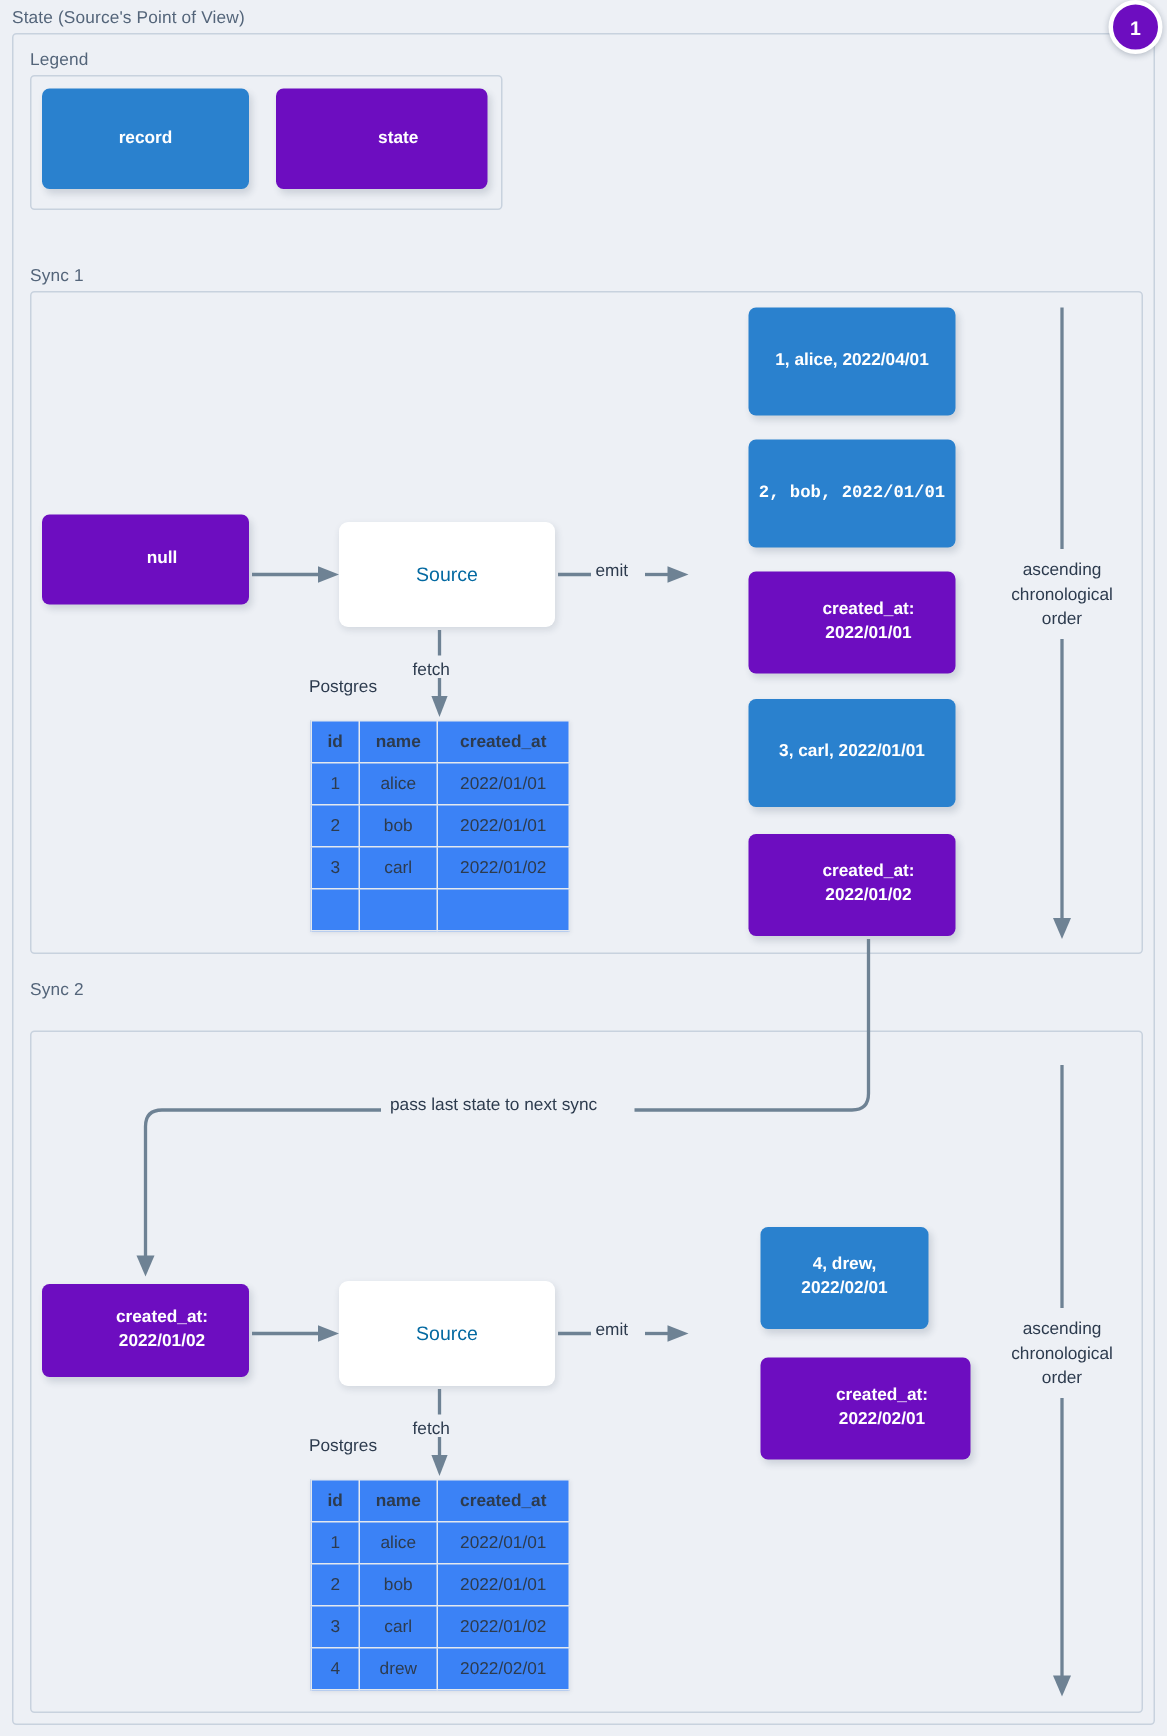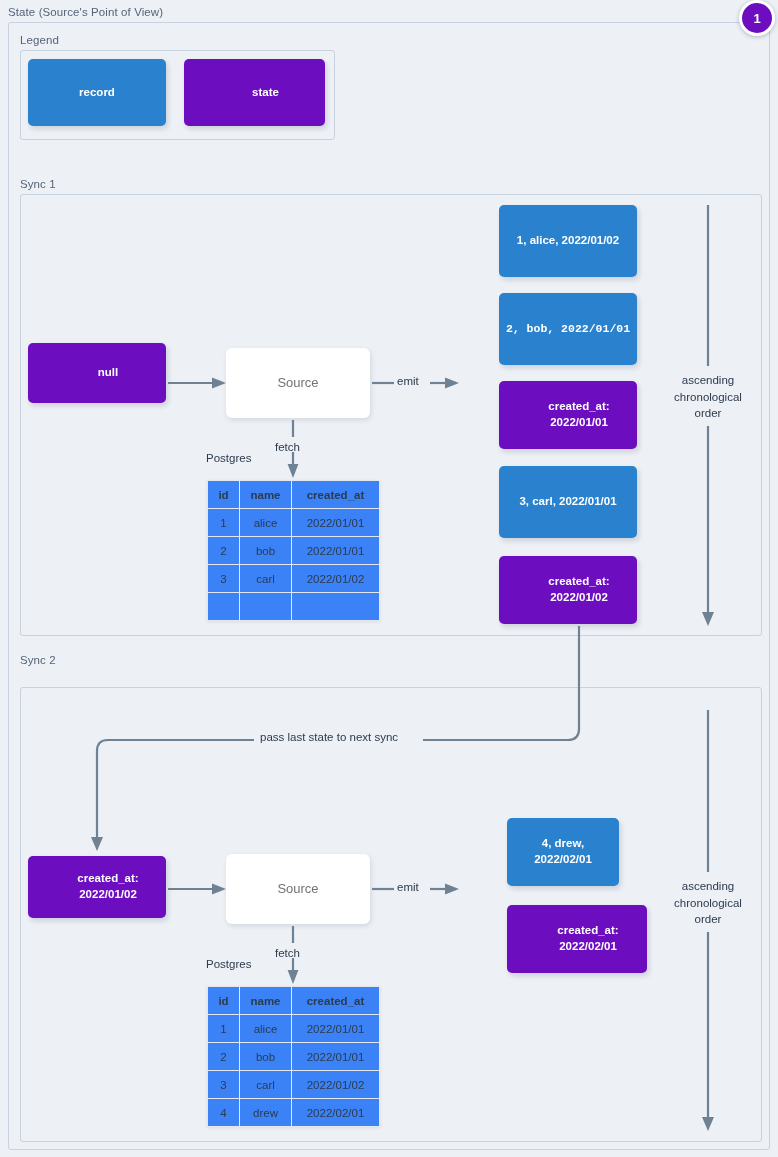--- a/index.html
+++ b/index.html
@@ -45,21 +45,21 @@
     font-weight: bold;
     color: #ffffff;
     line-height: 1.38;
     box-shadow: 2px 3px 5px rgba(40,55,80,.16);
     padding: 2px 6px;
   }
   .node.record { background: #2a81ce; }
   .node.state  { background: #6d0dc0; padding-left: 28px; }
   .node.plain {
     background: #ffffff;
-    color: #737373;
+    color: #0369a1;
     font-weight: normal;
     font-size: 13px;
     border-radius: 6px;
     box-shadow: 1px 2px 5px rgba(40,55,80,.13);
   }
   .node .l2 { display: block; }
 
   
   .cap {
     position: absolute;
@@ -183,21 +183,21 @@
     </tr>
     <tr>
       <td></td>
       <td></td>
       <td></td>
     </tr>
   </tbody>
 </table>
 
 <div class="node record" style="left:499px; top:205px; width:138px; height:72px;">
-  <span>1, alice, 2022/01/02</span>
+  <span>1, alice, 2022/04/01</span>
 </div>
 <div class="node record" style="left:499px; top:293px; width:138px; height:72px;font-family:Liberation Mono, monospace;">
   <span>2, bob, 2022/01/01</span>
 </div>
 <div class="node state" style="left:499px; top:381px; width:138px; height:68px;">
   <span>
     <span class="l2">created_at:</span>
     <span class="l2">2022/01/01</span>
   </span>
 </div>

